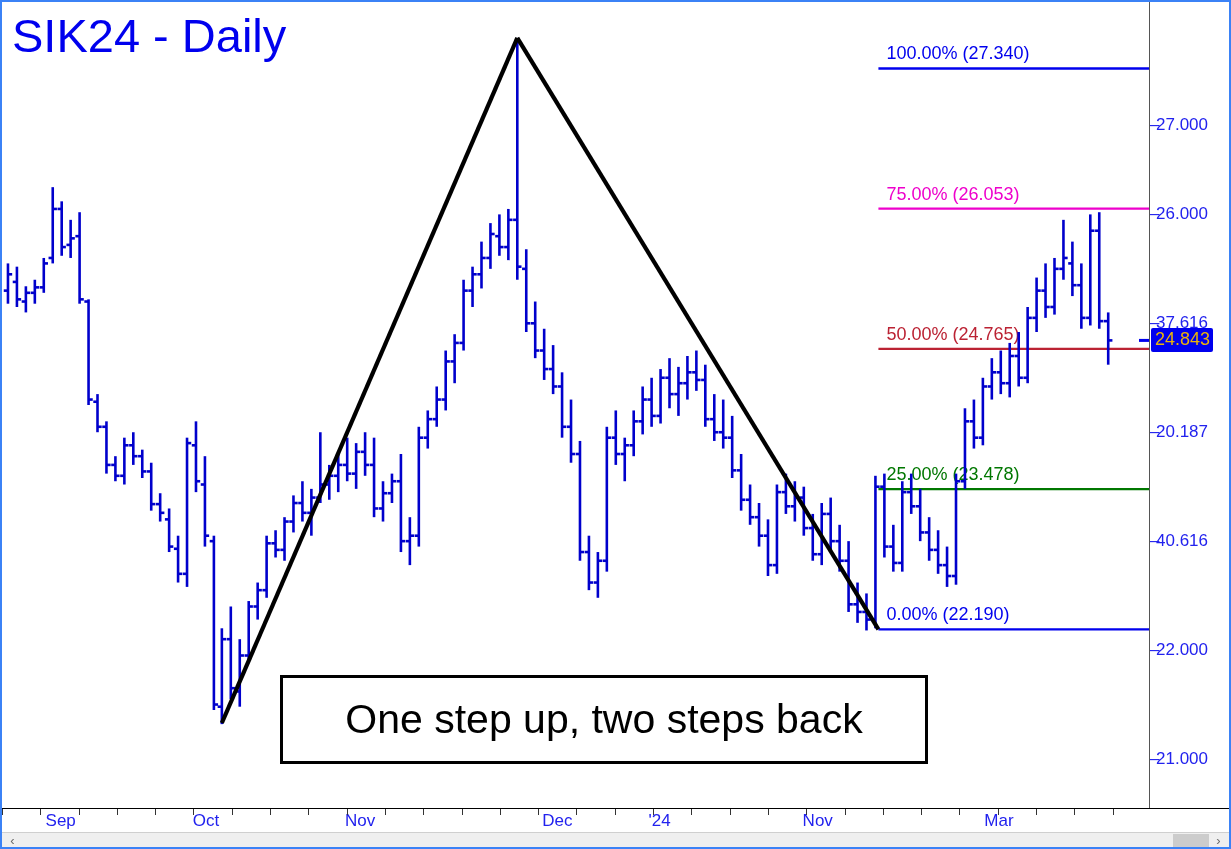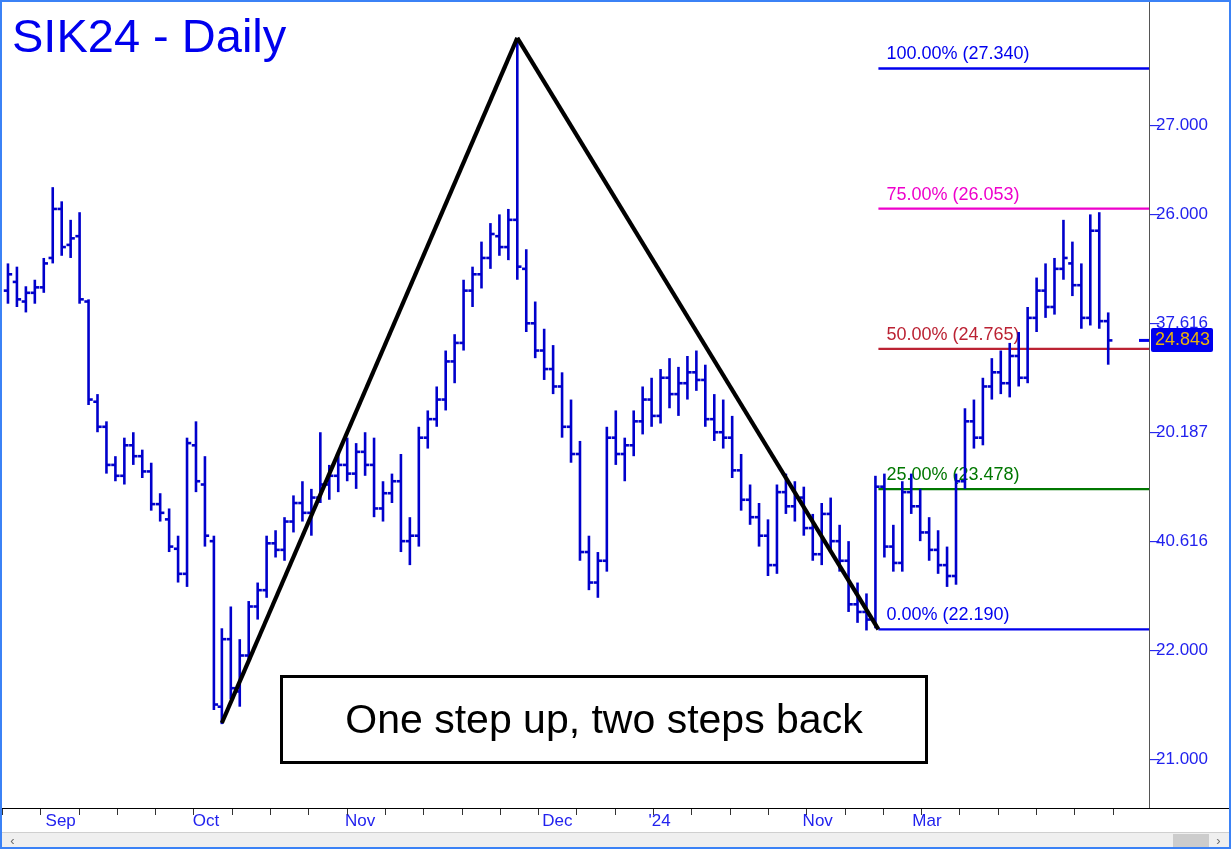--- a/index.html
+++ b/index.html
@@ -444,21 +444,21 @@
       <div id="last-price-badge" style="top: 326.411px;">24.843</div>
     </div>
 
   <div id="date-axis">
       <div class="date-label" style="left: 58.693px;">Sep</div>
       <div class="date-label" style="left: 203.933px;">Oct</div>
       <div class="date-label" style="left: 358.127px;">Nov</div>
       <div class="date-label" style="left: 511.325px; margin-left: 44px;">Dec</div>
       <div class="date-label" style="left: 657.56px; text-align: right;">'24</div>
       <div class="date-label" style="left: 815.733px;">Nov</div>
-      <div class="date-label" style="left: 925px;">Mar</div>
+      <div class="date-label" style="left: 997px;">Mar</div>
       <div style="position: absolute; top: 0px; width: 1px; height: 6px; background: rgb(51, 51, 51); left: 0px;"></div>
       <div style="position: absolute; top: 0px; width: 1px; height: 6px; background: rgb(51, 51, 51); left: 38.2997px;"></div>
       <div style="position: absolute; top: 0px; width: 1px; height: 6px; background: rgb(51, 51, 51); left: 76.5993px;"></div>
       <div style="position: absolute; top: 0px; width: 1px; height: 6px; background: rgb(51, 51, 51); left: 114.899px;"></div>
       <div style="position: absolute; top: 0px; width: 1px; height: 6px; background: rgb(51, 51, 51); left: 153.199px;"></div>
       <div style="position: absolute; top: 0px; width: 1px; height: 6px; background: rgb(51, 51, 51); left: 191.498px;"></div>
       <div style="position: absolute; top: 0px; width: 1px; height: 6px; background: rgb(51, 51, 51); left: 229.798px;"></div>
       <div style="position: absolute; top: 0px; width: 1px; height: 6px; background: rgb(51, 51, 51); left: 268.098px;"></div>
       <div style="position: absolute; top: 0px; width: 1px; height: 6px; background: rgb(51, 51, 51); left: 306.397px;"></div>
       <div style="position: absolute; top: 0px; width: 1px; height: 6px; background: rgb(51, 51, 51); left: 344.697px;"></div>

